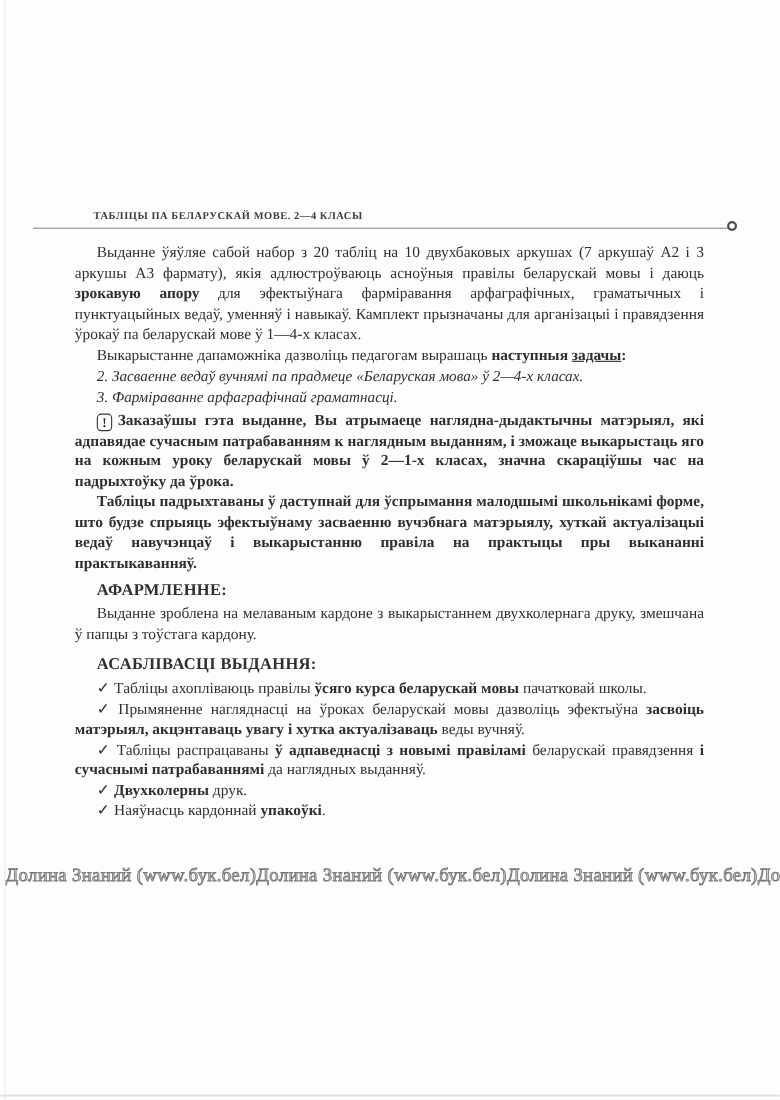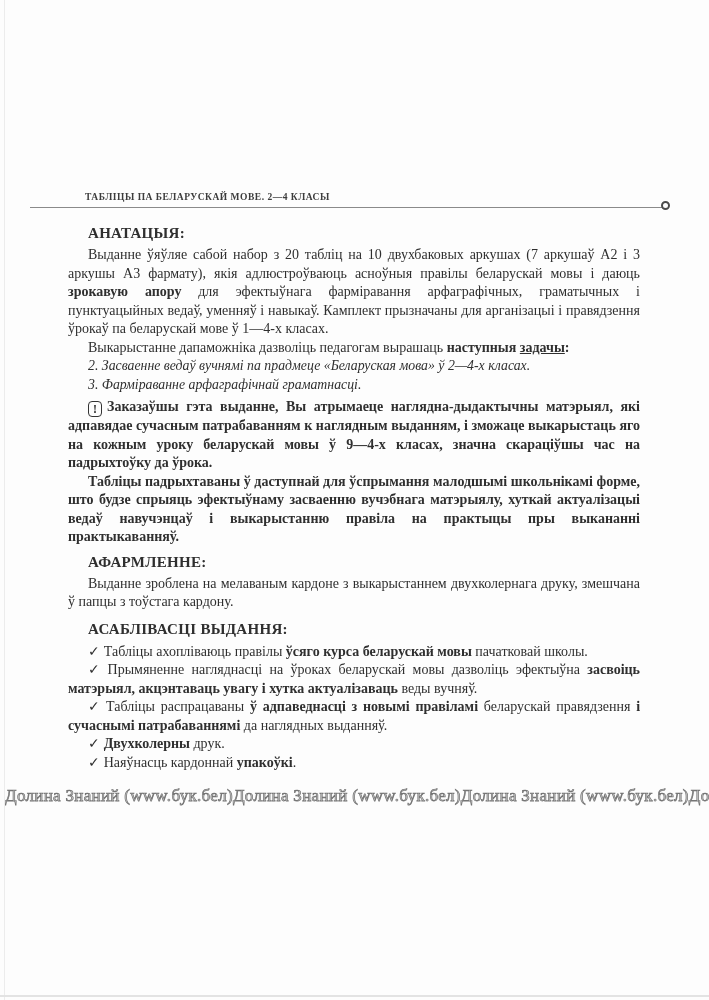--- a/index.html
+++ b/index.html
@@ -63,32 +63,31 @@
 <div class="page">
   <div class="edge-left"></div>
   <div class="edge-bottom"></div>
 
   <div class="running-head">ТАБЛІЦЫ ПА БЕЛАРУСКАЙ МОВЕ. 2—4 КЛАСЫ</div>
   <div class="head-rule"></div>
   <div class="head-ring"></div>
 
   <div class="content">
 
-    <div class="heading h-anat">АНАТАЦЫЯ:</div>
 
     <p class="para"><span>Выданне ўяўляе сабой набор з 20 табліц на 10 двухбаковых аркушах (7 аркушаў А2 і 3 аркушы А3 фармату), якія адлюстроўваюць асноўныя правілы беларускай мовы і даюць </span><span style="font-weight: bold;">зрокавую апору</span><span> для эфектыўнага фарміравання арфаграфічных, граматычных і пунктуацыйных ведаў, уменняў і навыкаў. Камплект прызначаны для арганізацыі і правядзення ўрокаў па беларускай мове ў 1—4-х класах.</span></p>
 
     <p class="para"><span>Выкарыстанне дапаможніка дазволіць педагогам вырашаць </span><span style="font-weight: bold;">наступныя </span><span style="font-weight: bold; text-decoration: underline;">задачы</span><span style="font-weight: bold;">:</span></p>
 
     <div class="tasks">
       <p>2. Засваенне ведаў вучнямі па прадмеце «Беларуская мова» ў 2—4-х класах.</p>
       <p>3. Фарміраванне арфаграфічнай граматнасці.</p>
     </div>
 
-    <p class="notice"><span class="excl-icon">!</span><span>Заказаўшы гэта выданне, Вы атрымаеце наглядна-дыдактычны матэрыял, які адпавядае сучасным патрабаванням к наглядным выданням, і зможаце выкарыстаць яго на кожным уроку беларускай мовы ў 9—4-х класах, значна скараціўшы час на падрыхтоўку да ўрока.</span></p>
+    <p class="notice"><span class="excl-icon">!</span><span>Заказаўшы гэта выданне, Вы атрымаеце наглядна-дыдактычны матэрыял, які адпавядае сучасным патрабаванням к наглядным выданням, і зможаце выкарыстаць яго на кожным уроку беларускай мовы ў 2—1-х класах, значна скараціўшы час на падрыхтоўку да ўрока.</span></p>
 
     <p class="bold-para">Табліцы падрыхтаваны ў даступнай для ўспрымання малодшымі школьнікамі форме, што будзе спрыяць эфектыўнаму засваенню вучэбнага матэрыялу, хуткай актуалізацыі ведаў навучэнцаў і выкарыстанню правіла на практыцы пры выкананні практыкаванняў.</p>
 
     <div class="heading h-afarm">АФАРМЛЕННЕ:</div>
 
     <p class="para">Выданне зроблена на мелаваным кардоне з выкарыстаннем двухколернага друку, змешчана ў папцы з тоўстага кардону.</p>
 
     <div class="heading h-asab">АСАБЛІВАСЦІ ВЫДАННЯ:</div>
 
     <p class="feat"><span class="check">✓</span><span><span>Табліцы ахопліваюць правілы </span><span style="font-weight: bold;">ўсяго курса беларускай мовы</span><span> пачатковай школы.</span></span></p>

